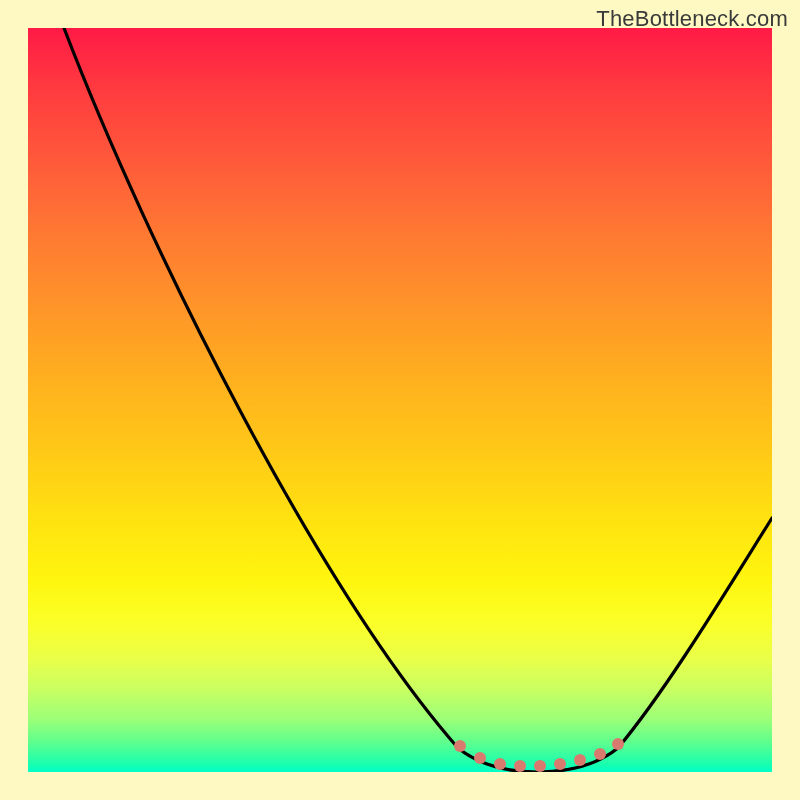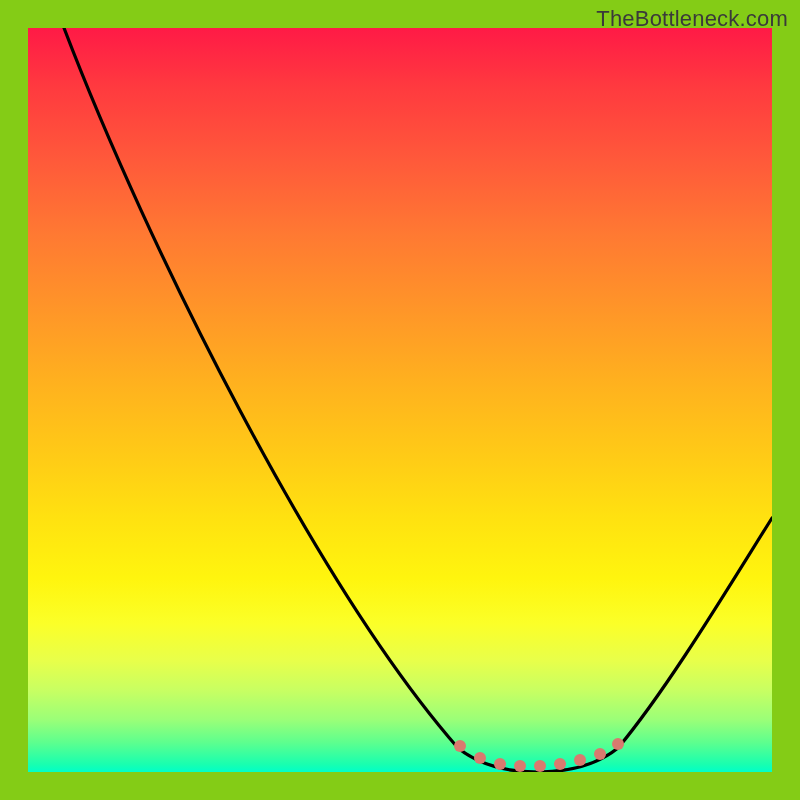--- a/index.html
+++ b/index.html
@@ -1,17 +1,17 @@
 <!DOCTYPE html>
 <html><head>
 <meta charset="utf-8">
 <style>
   * { margin: 0; padding: 0; box-sizing: border-box; }
   html, body { width: 800px; height: 800px; overflow: hidden; background: #000; }
-  .container { position: relative; width: 800px; height: 800px; background: #84cc16; }
+  .container { position: relative; width: 800px; height: 800px; background: #fef9c3; }
   .watermark {
     position: absolute;
     top: 6px;
     right: 12px;
     font-family: Arial, Helvetica, sans-serif;
     font-size: 22px;
     font-weight: 500;
     color: #3a3a3a;
     letter-spacing: 0.2px;
     z-index: 10;

